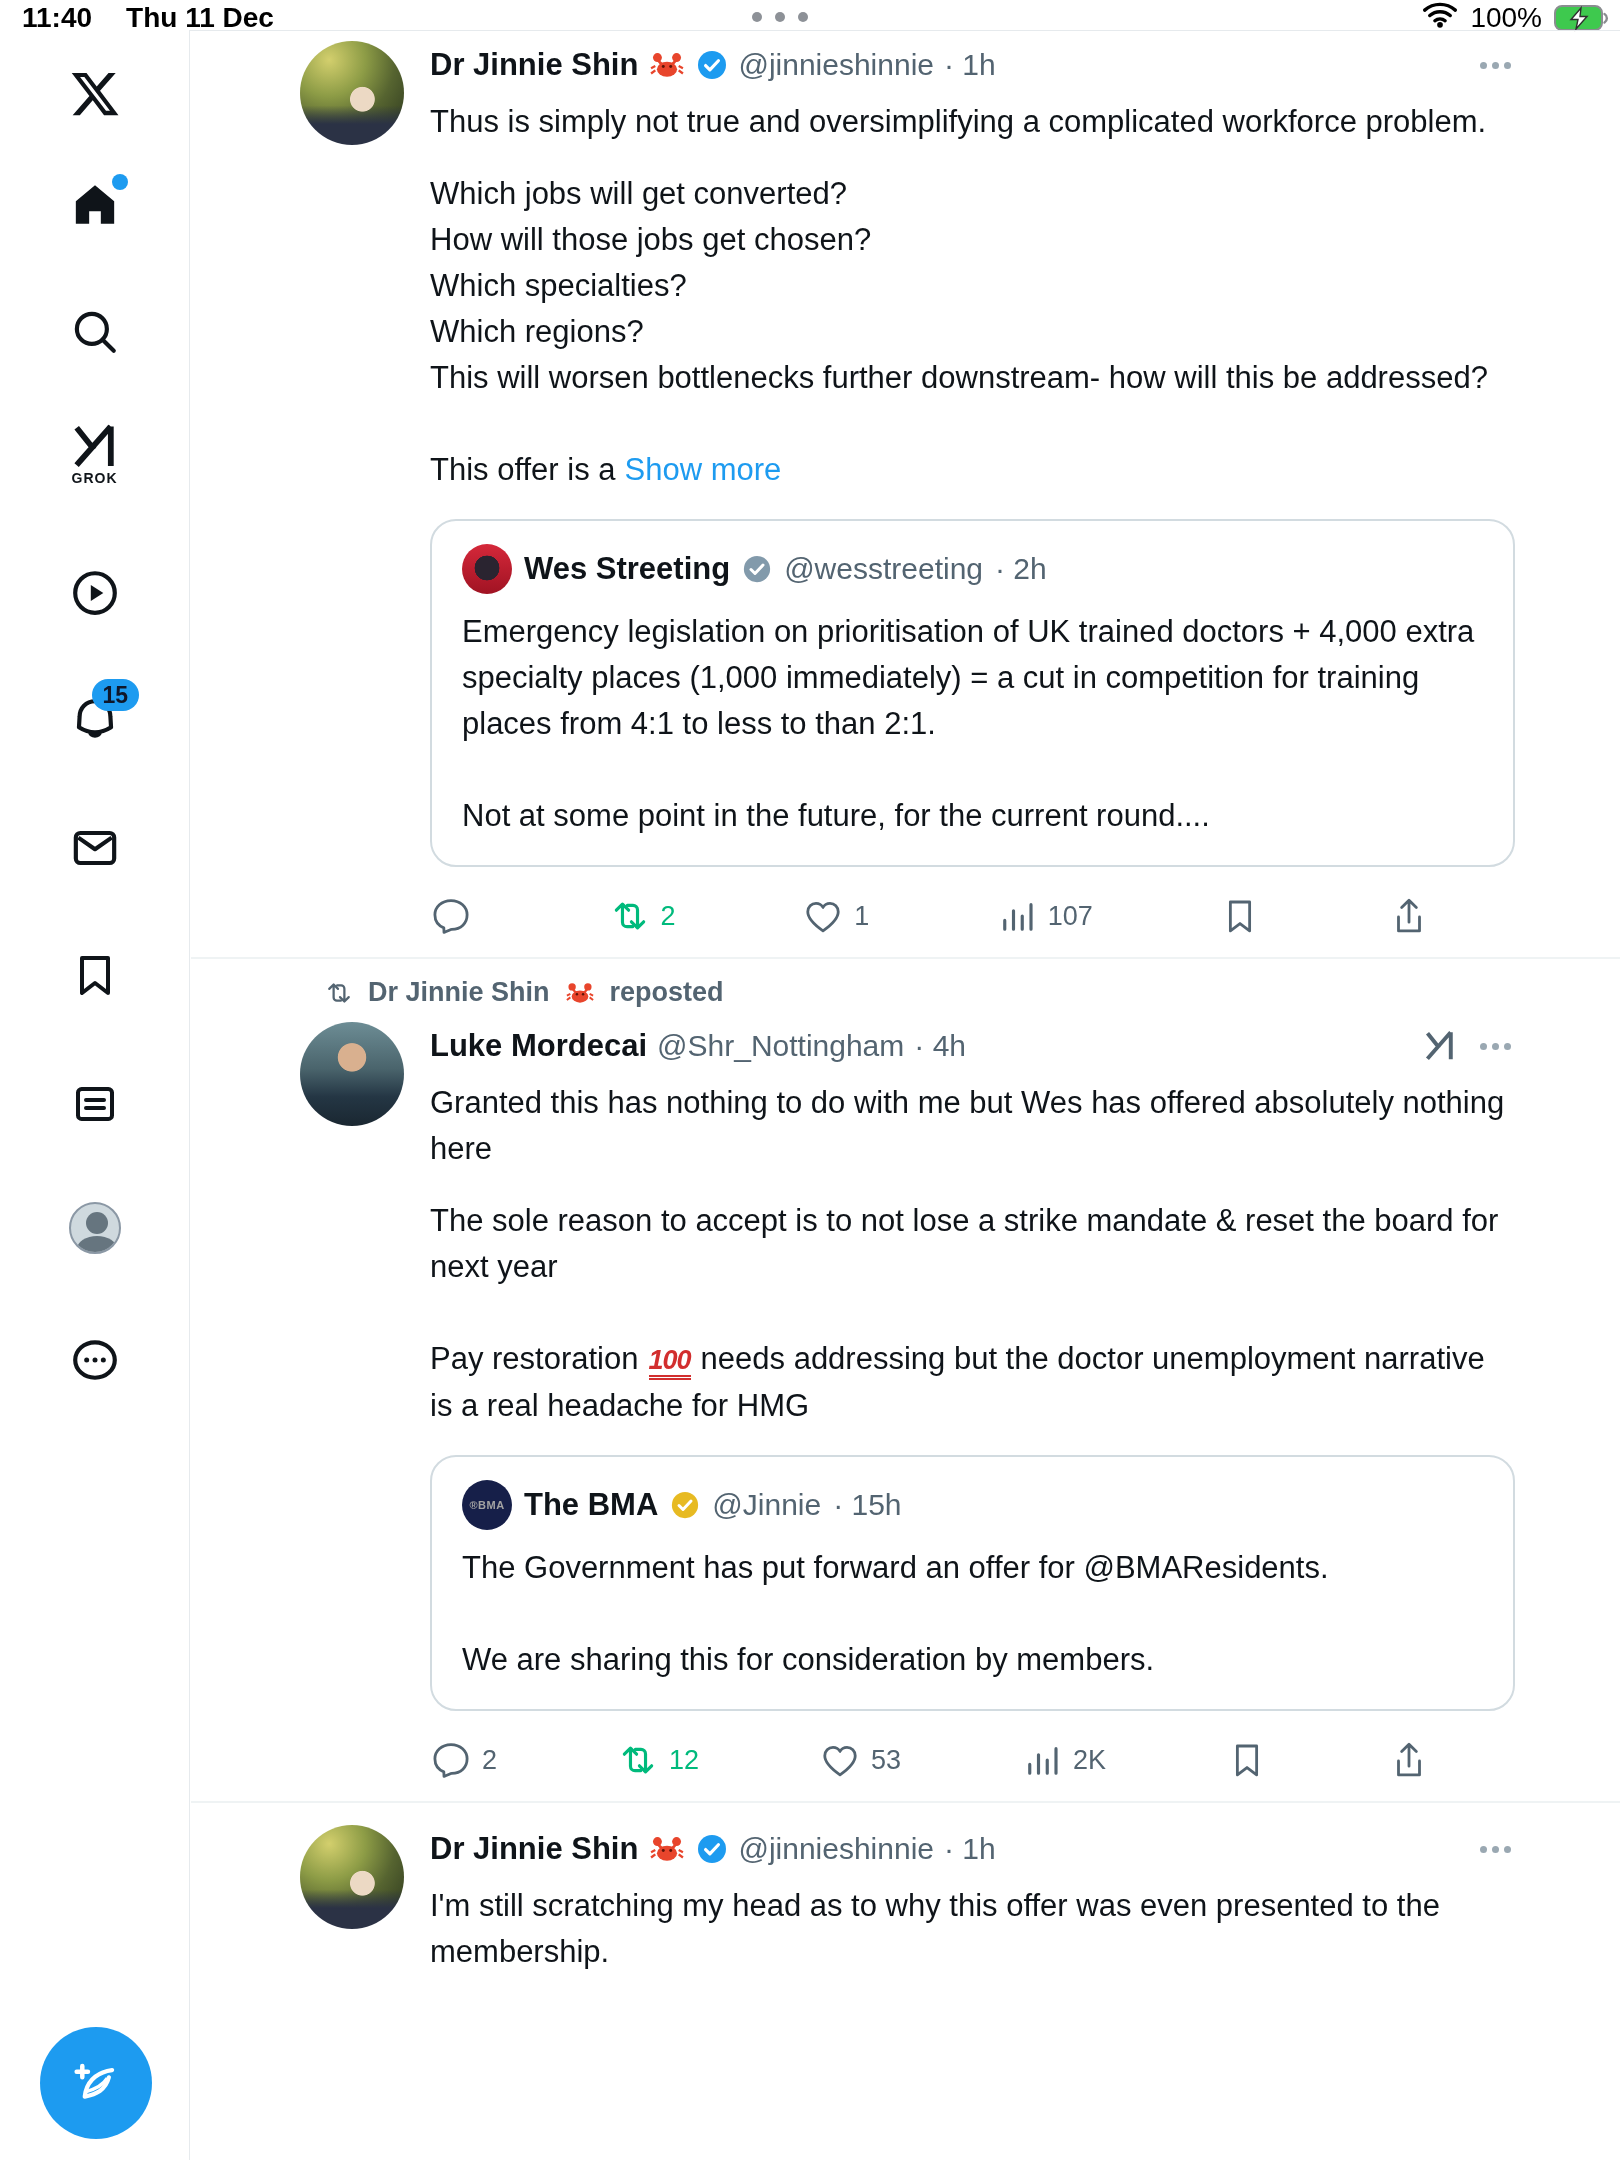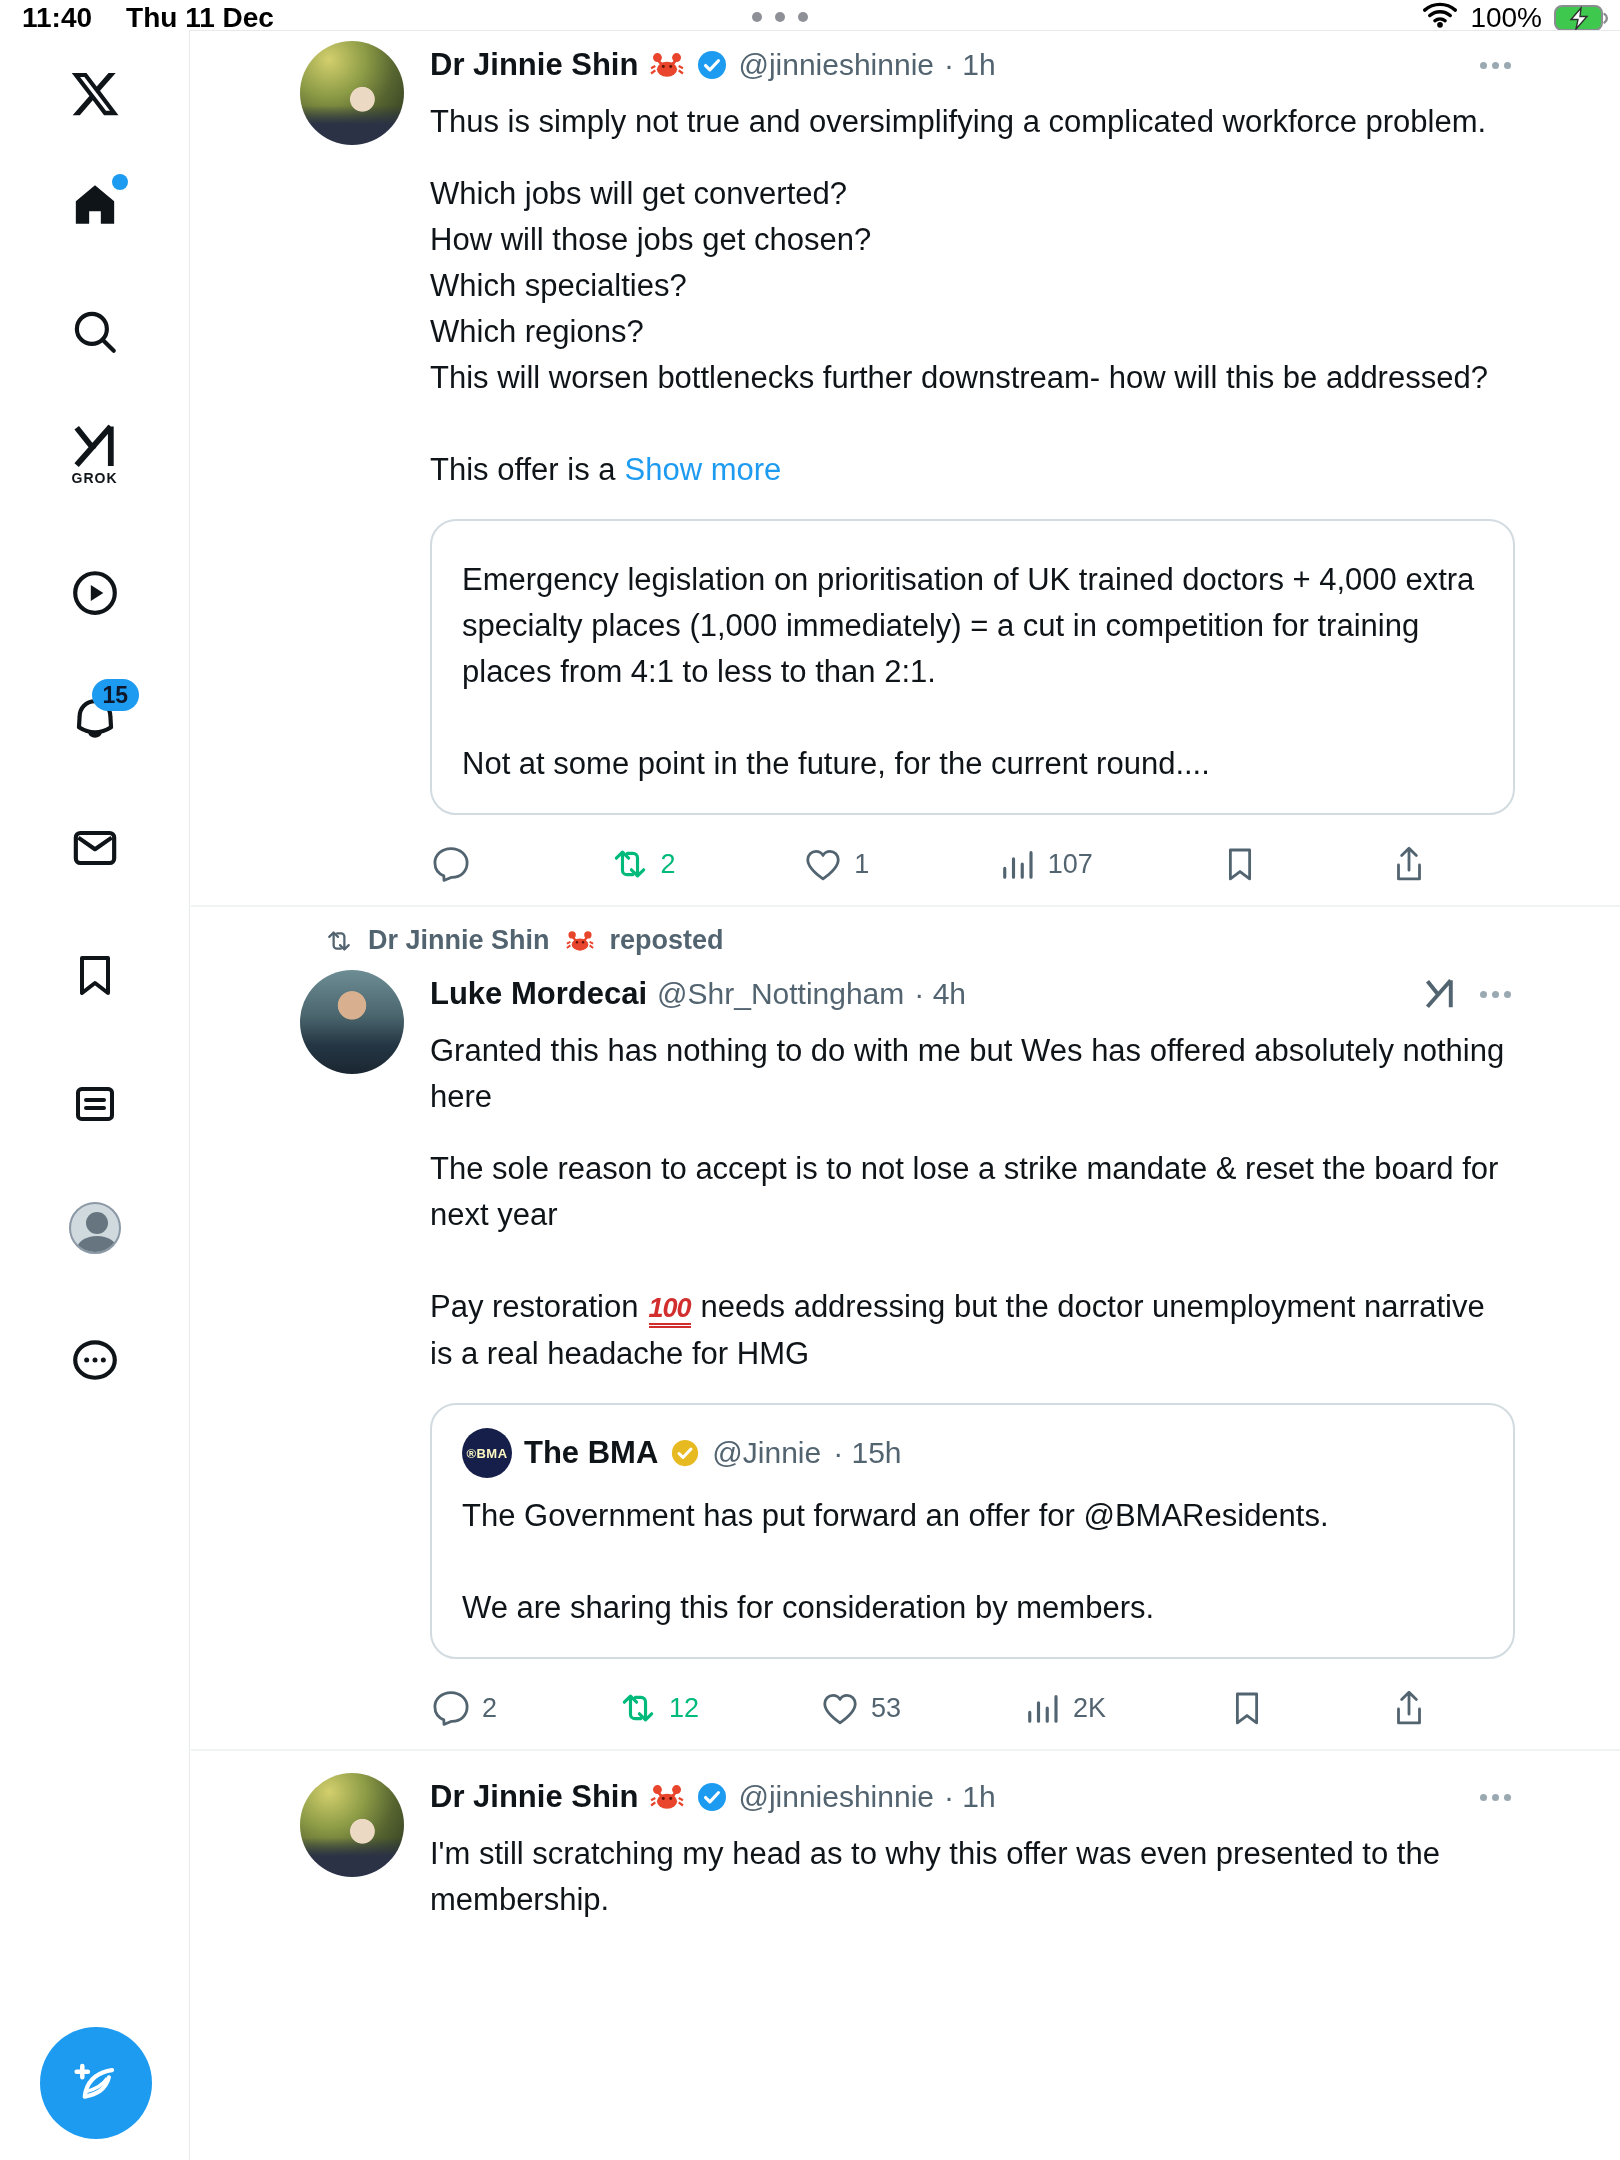--- a/index.html
+++ b/index.html
@@ -63,21 +63,21 @@
   .show-more { color:#1d9bf0; margin-left:9px; cursor:pointer; }
 
   .quote-card { border:2px solid #d2dbe0; border-radius:26px; padding:22px 30px 26px 30px;
     margin-top:26px; cursor:pointer; }
   .q-header { display:flex; align-items:center; gap:12px; height:52px; }
   .q-avatar { width:50px; height:50px; border-radius:50%; flex:0 0 50px; }
   .av-wes { background:
     radial-gradient(circle at 50% 48%, #2a2430 0 34%, rgba(0,0,0,0) 35%),
     linear-gradient(180deg,#d5283a,#a01323); }
   .av-bma { background:#161f49; display:flex; align-items:center; justify-content:center;
-    color:#fef9c3; font-size:13px; font-weight:700; letter-spacing:.5px; }
+    color:#a3a3a3; font-size:11px; font-weight:700; letter-spacing:.5px; }
   .q-body { font-size:31px; line-height:46px; margin-top:14px; white-space:pre-line; }
   .q-body + .q-body { margin-top:46px; }
 
   .stats-row { display:flex; justify-content:space-between; width:1000px; margin-top:28px;
     align-items:center; }
   .stat { display:flex; align-items:center; gap:10px; color:#536471; font-size:27px; cursor:pointer; }
   .stat svg { display:block; }
   .stat.green { color:#00ba7c; }
 
   .divider { border-top:2px solid #eff3f4; }
@@ -266,20 +266,29 @@
         <p class="body-text">Thus is simply not true and oversimplifying a complicated workforce problem.</p>
         <p class="body-text">Which jobs will get converted?
 How will those jobs get chosen?
 Which specialties?
 Which regions?
 This will worsen bottlenecks further downstream- how will this be addressed?</p>
         <p class="inline-p">
           <span>This offer is a</span><span class="show-more">Show more</span>
         </p>
         <div class="quote-card">
+          <div class="q-header">
+            <div class="q-avatar av-wes"></div>
+            <span class="name">Wes Streeting</span>
+            <svg width="30" height="30" viewBox="0 0 24 24" fill="#829aab">
+                <use href="#i-badge"></use>
+              </svg>
+            <span class="handle">@wesstreeting</span>
+            <span class="handle">· 2h</span>
+          </div>
           <p class="q-body">Emergency legislation on prioritisation of UK trained doctors + 4,000 extra specialty places (1,000 immediately) = a cut in competition for training places from 4:1 to less to than 2:1.</p>
           <p class="q-body">Not at some point in the future, for the current round....</p>
         </div>
         <div class="stats-row">
           <span class="stat">
             <svg width="42" height="42" viewBox="0 0 24 24" style="color:#536471">
                 <use href="#i-reply"></use>
               </svg>
             <span></span>
           </span>

